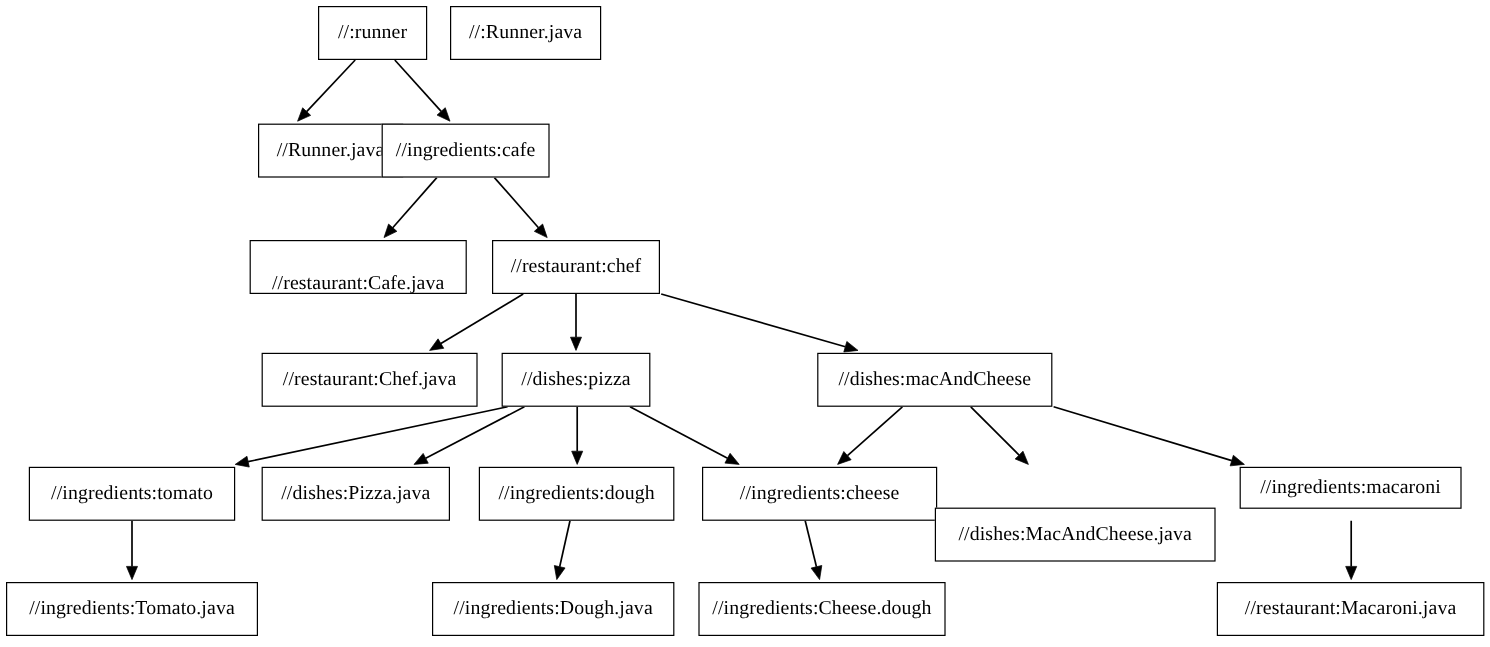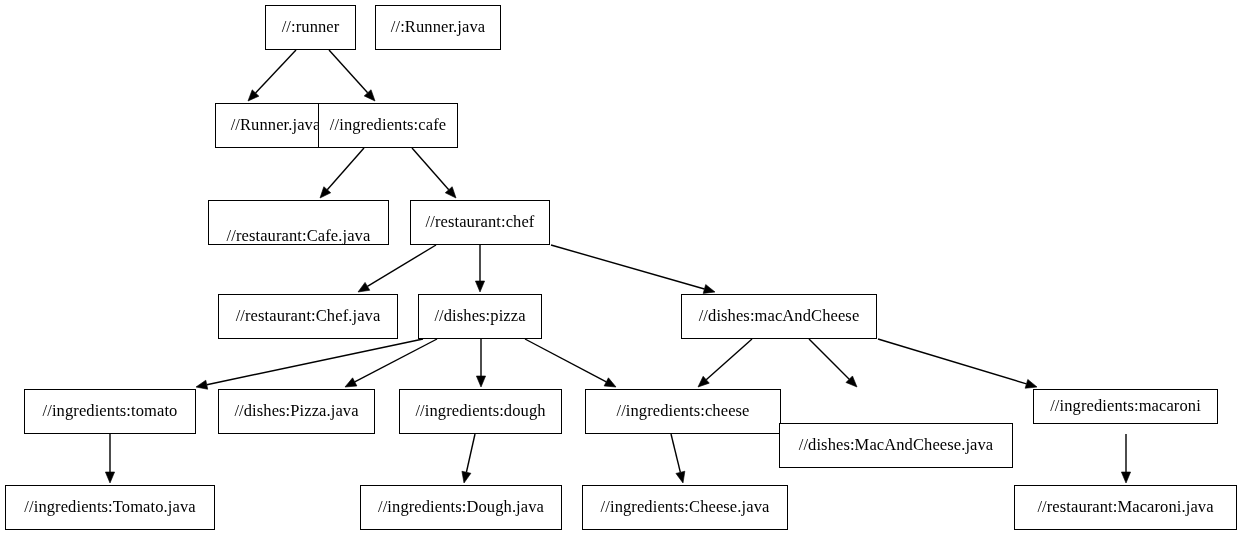--- a/index.html
+++ b/index.html
@@ -176,19 +176,19 @@
       <div class="node-box" style="left: 1033px; top: 389px; width: 185px; height: 35px;">
         <span class="node-label">//ingredients:macaroni</span>
       </div>
       <div class="node-box" style="left: 5px; top: 485px; width: 210px; height: 45px;">
         <span class="node-label">//ingredients:Tomato.java</span>
       </div>
       <div class="node-box" style="left: 360px; top: 485px; width: 202px; height: 45px;">
         <span class="node-label">//ingredients:Dough.java</span>
       </div>
       <div class="node-box" style="left: 582px; top: 485px; width: 206px; height: 45px;">
-        <span class="node-label">//ingredients:Cheese.java</span>
+        <span class="node-label">//ingredients:Cheese.dough</span>
       </div>
       <div class="node-box" style="left: 1014px; top: 485px; width: 223px; height: 45px;">
         <span class="node-label">//restaurant:Macaroni.java</span>
       </div>
     </div>
 </div>
 
 </body></html>

